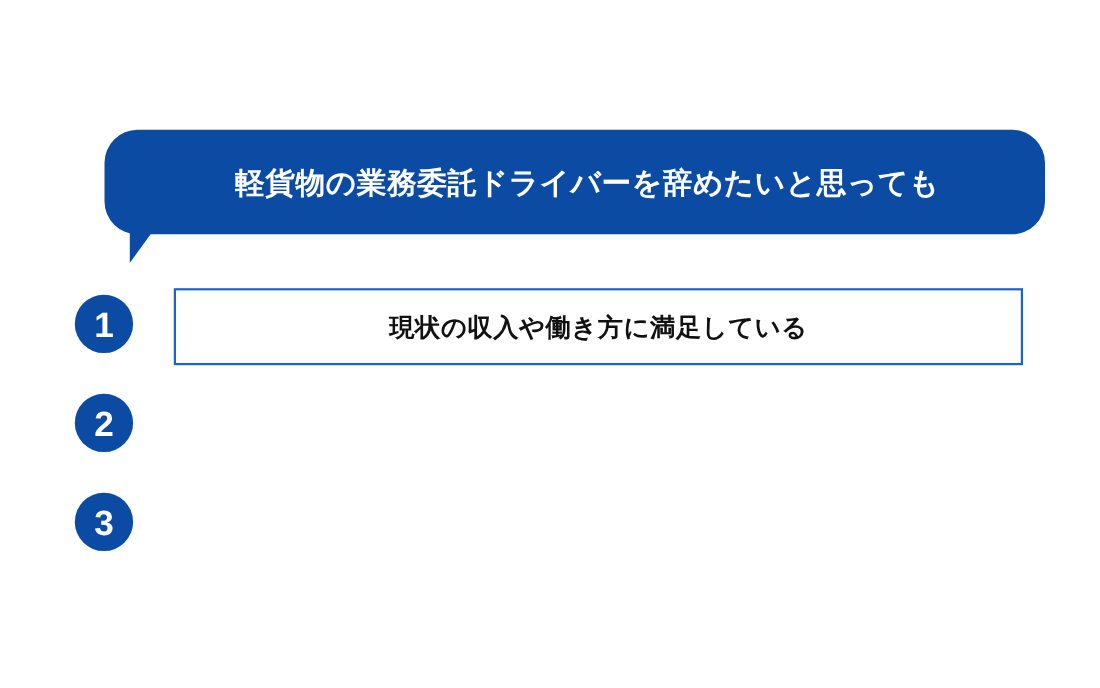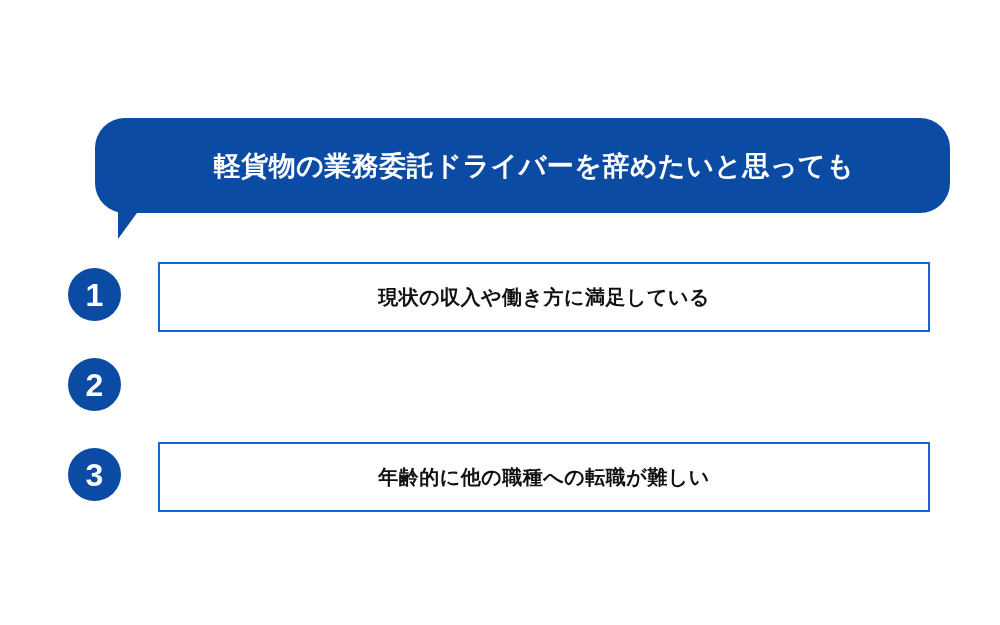--- a/index.html
+++ b/index.html
@@ -106,21 +106,21 @@
     height: 70px;
     border: 2px solid #1a63cf;
     background: #ffffff;
     box-sizing: border-box;
     display: flex;
     align-items: center;
     justify-content: center;
   }
   .item-text {
     color: #111111;
-    font-size: 20px;
+    font-size: 23px;
     font-weight: 700;
     letter-spacing: 0.5px;
     text-align: center;
     white-space: nowrap;
   }
 </style>
 </head>
 <body>
 
 <div id="infographic">
@@ -140,19 +140,16 @@
         <div class="item-text">現状の収入や働き方に満足している</div>
       </div>
     </div>
 
     <div class="row">
       <div class="badge">2</div>
     </div>
 
     <div class="row">
       <div class="badge">3</div>
-      <div class="item-box">
-        <div class="item-text">年齢的に他の職種への転職が難しい</div>
-      </div>
     </div>
 
   </div>
 </div>
 
 </body></html>

